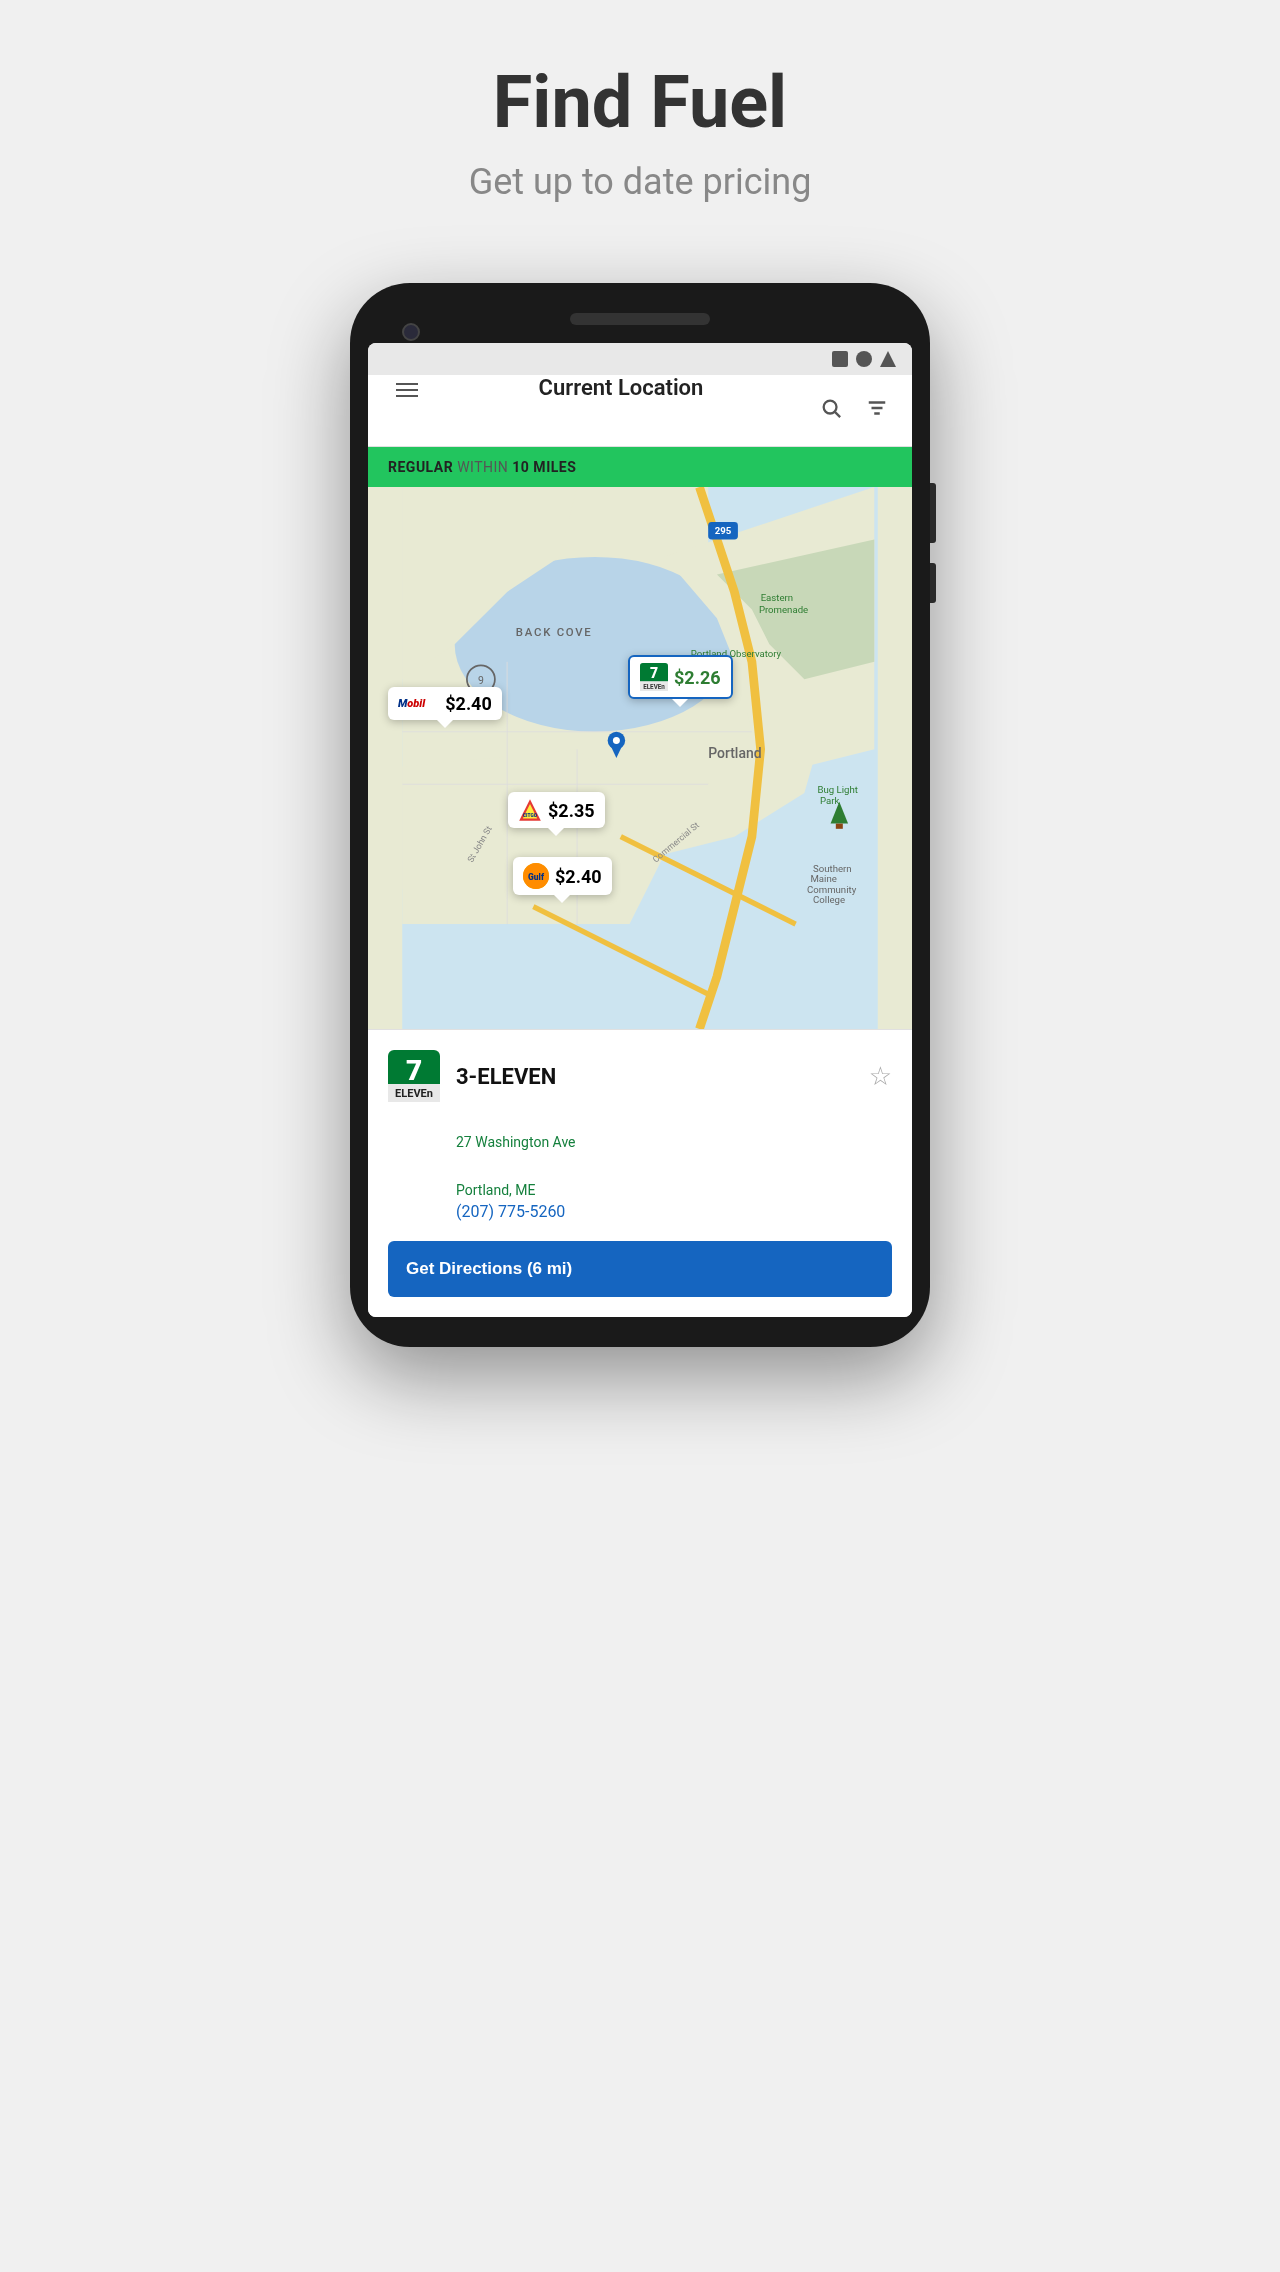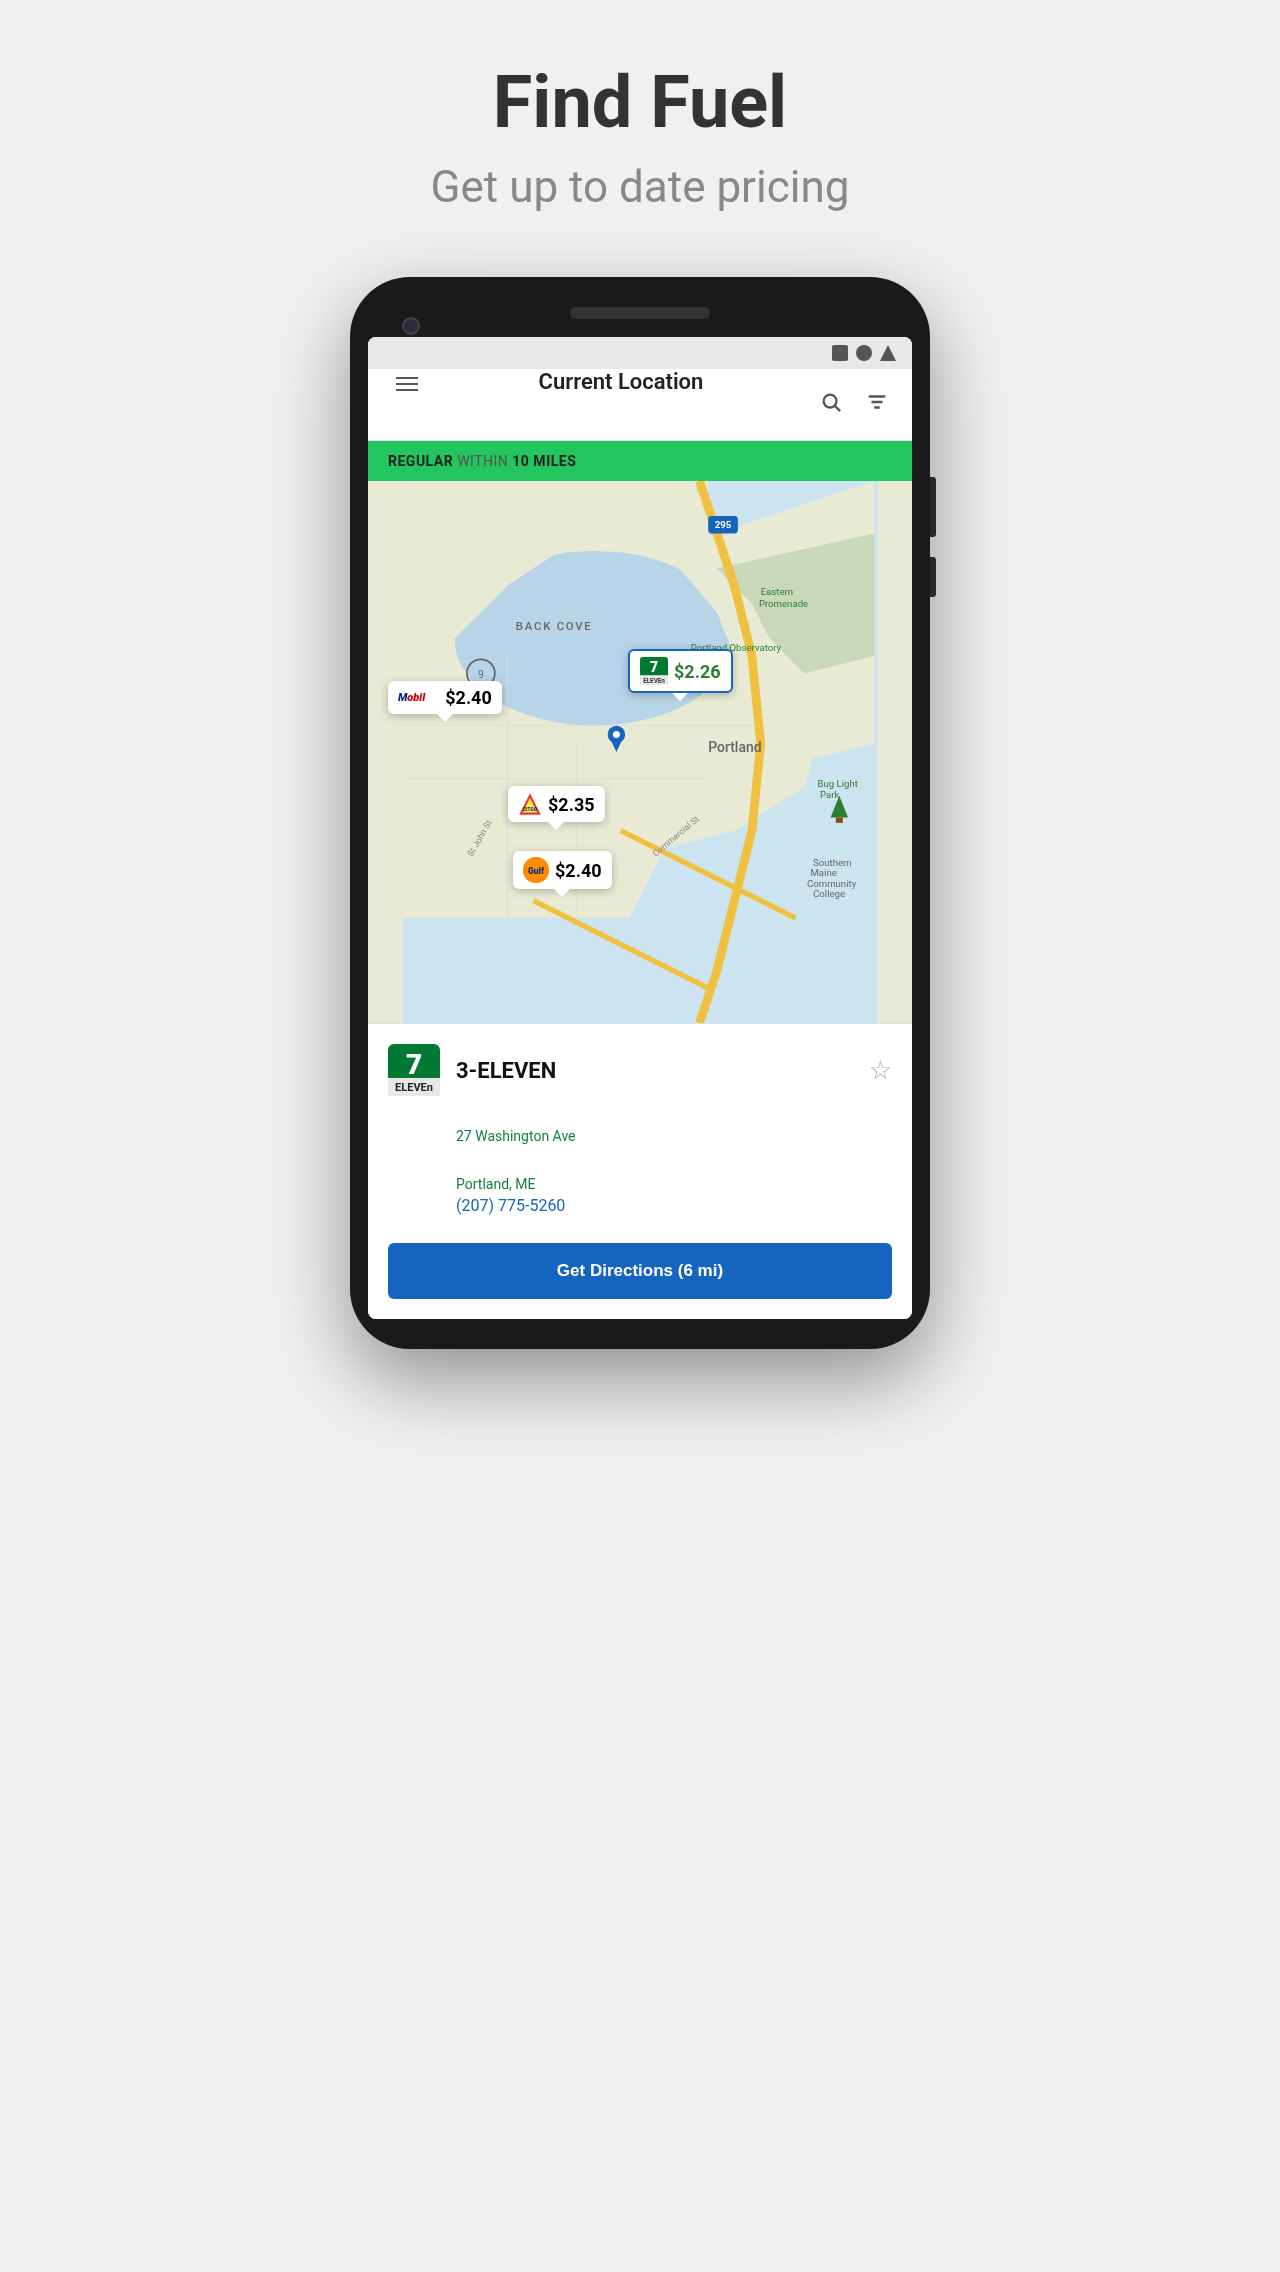--- a/index.html
+++ b/index.html
@@ -16,24 +16,24 @@
 
     .page-title {
       font-size: 72px;
       font-weight: 700;
       color: #333;
       margin-bottom: 16px;
       text-align: center;
     }
 
     .page-subtitle {
-      font-size: 44px;
+      font-size: 36px;
       font-weight: 400;
       color: #888;
-      margin-bottom: 64px;
+      margin-bottom: 80px;
       text-align: center;
     }
 
     
     .phone-frame {
       width: 580px;
       background: #1a1a1a;
       border-radius: 60px;
       padding: 30px 18px;
       box-shadow: 0 30px 80px rgba(0,0,0,0.4);
@@ -251,22 +251,21 @@
     .directions-btn {
       background: #1565c0;
       color: white;
       border: none;
       width: 100%;
       padding: 18px;
       border-radius: 6px;
       font-size: 17px;
       font-weight: 600;
       cursor: pointer;
-      text-align: center;
-      margin-top: 8px;
+      text-align: left;
     }
 
     
     .mobil-logo {
       font-size: 11px;
       font-weight: 900;
       color: #c00;
       font-style: italic;
     }
     .mobil-logo span { color: #003087; }

